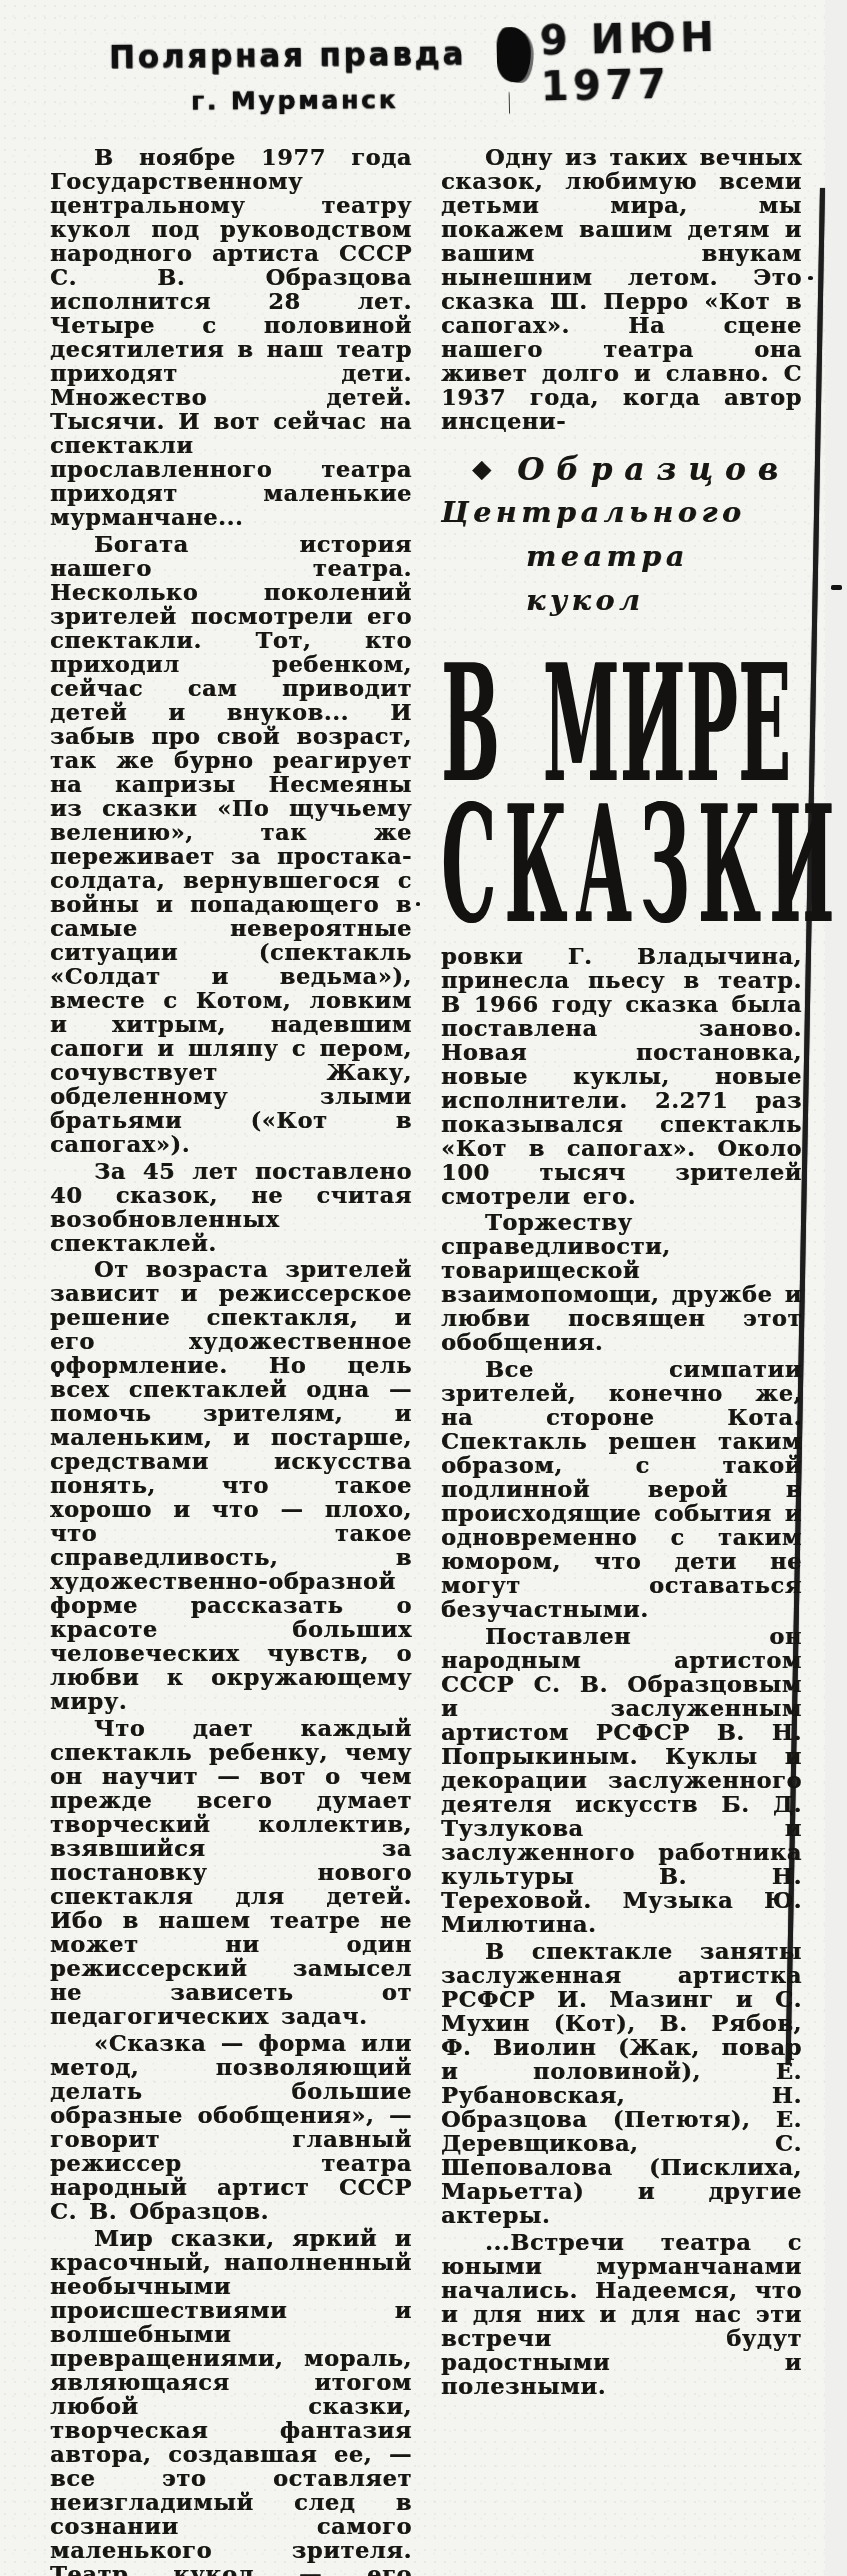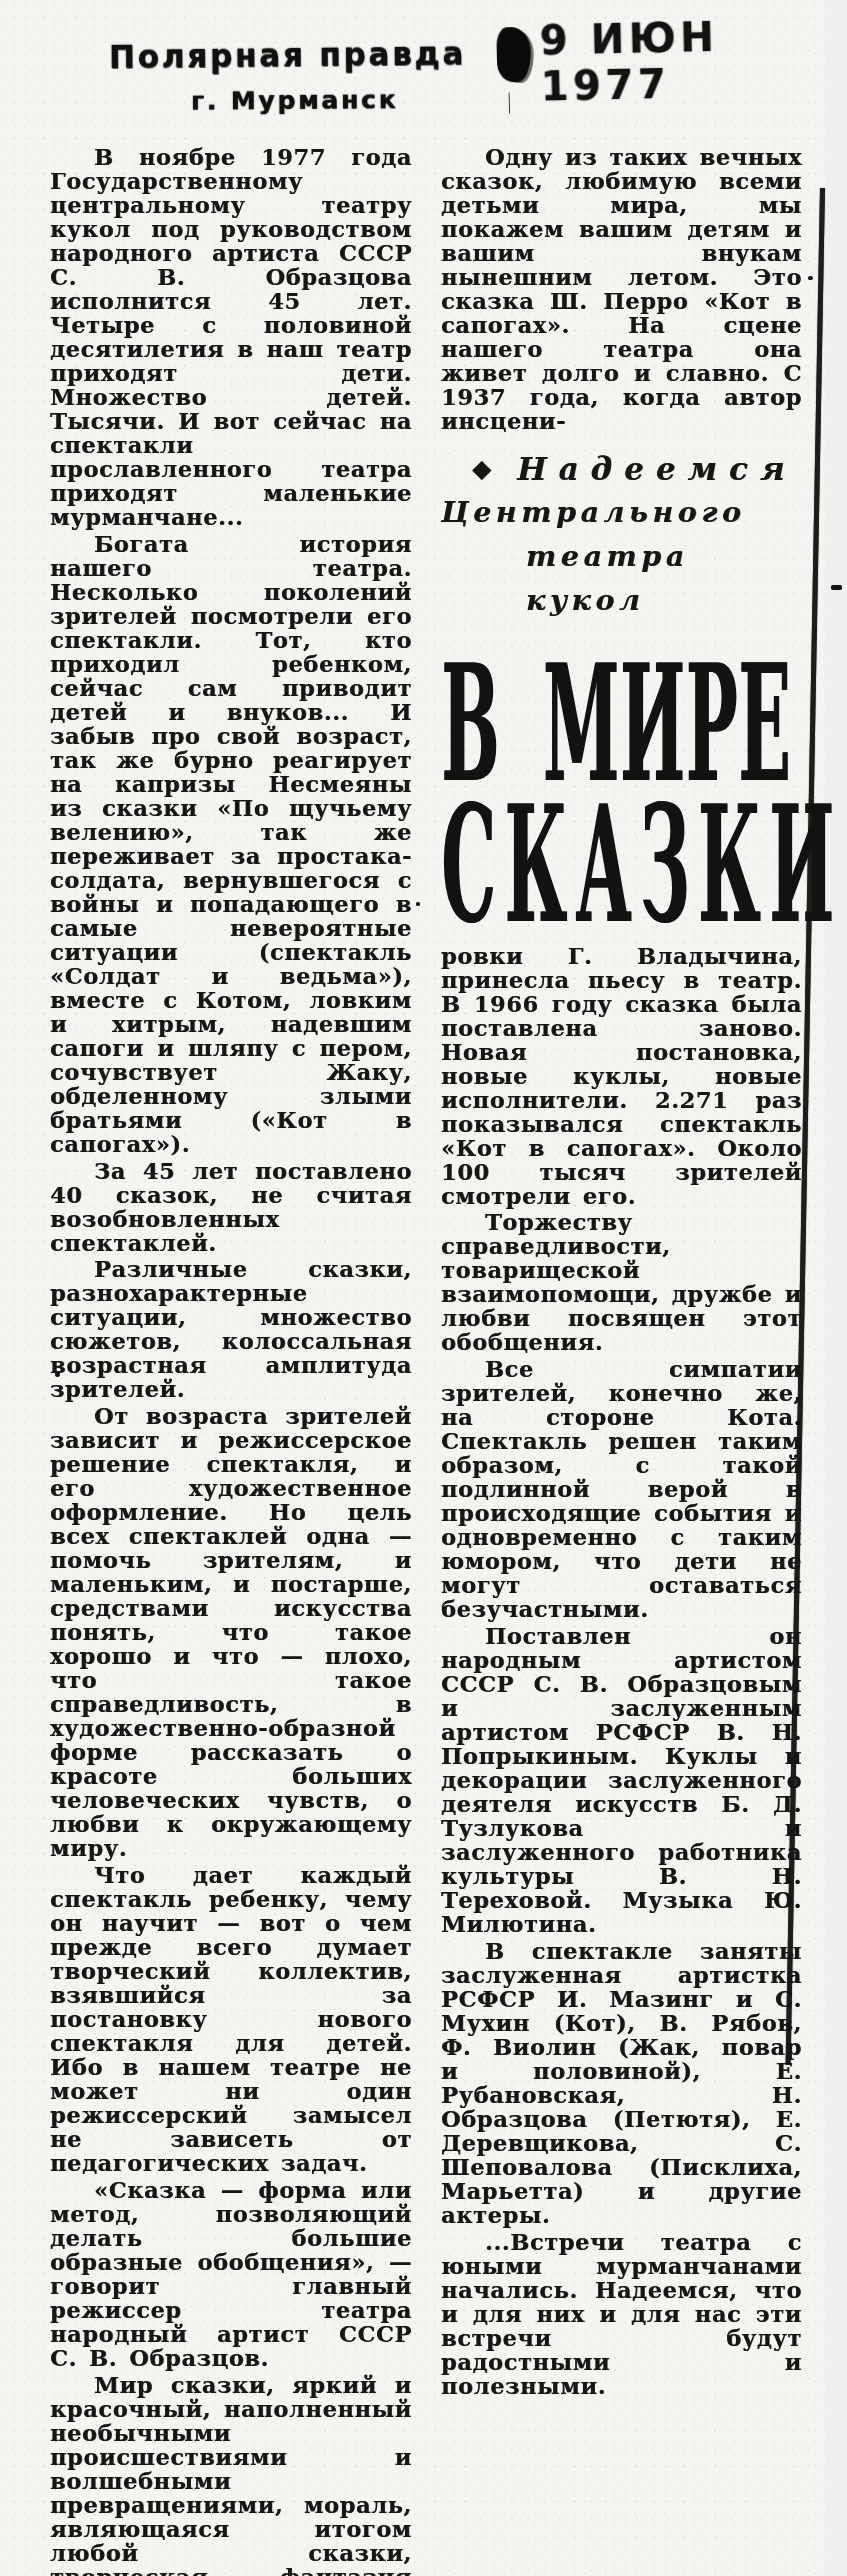--- a/index.html
+++ b/index.html
@@ -103,37 +103,36 @@
   <div class="stamp city">г. Мурманск</div>
 
   <div class="datestamp">
     <span class="blob"></span>
     <span class="datetext">9 ИЮН 1977</span>
   </div>
 
   <div class="rule"></div>
 
   <div class="col left">
-    <p>В ноябре 1977 года Государственному центральному театру кукол под руководством народного артиста СССР С. В. Образцова исполнится 45 лет. Четыре с половиной десятилетия в наш театр приходят дети. Множество детей. Тысячи. И вот сейчас на спектакли прославленного театра приходят маленькие мурманчане...</p>
+    <p>В ноябре 1977 года Государственному центральному театру кукол под руководством народного артиста СССР С. В. Образцова исполнится 28 лет. Четыре с половиной десятилетия в наш театр приходят дети. Множество детей. Тысячи. И вот сейчас на спектакли прославленного театра приходят маленькие мурманчане...</p>
     <p>Богата история нашего театра. Несколько поколений зрителей посмотрели его спектакли. Тот, кто приходил ребенком, сейчас сам приводит детей и внуков... И забыв про свой возраст, так же бурно реагирует на капризы Несмеяны из сказки «По щучьему велению», так же переживает за простака-солдата, вернувшегося с войны и попадающего в самые невероятные ситуации (спектакль «Солдат и ведьма»), вместе с Котом, ловким и хитрым, надевшим сапоги и шляпу с пером, сочувствует Жаку, обделенному злыми братьями («Кот в сапогах»).</p>
     <p>За 45 лет поставлено 40 сказок, не считая возобновленных спектаклей.</p>
-    <p>Различные сказки, разнохарактерные ситуации, множество сюжетов, колоссальная возрастная амплитуда зрителей.</p>
     <p>От возраста зрителей зависит и режиссерское решение спектакля, и его художественное оформление. Но цель всех спектаклей одна — помочь зрителям, и маленьким, и постарше, средствами искусства понять, что такое хорошо и что — плохо, что такое справедливость, в художественно-образной форме рассказать о красоте больших человеческих чувств, о любви к окружающему миру.</p>
     <p>Что дает каждый спектакль ребенку, чему он научит — вот о чем прежде всего думает творческий коллектив, взявшийся за постановку нового спектакля для детей. Ибо в нашем театре не может ни один режиссерский замысел не зависеть от педагогических задач.</p>
     <p>«Сказка — форма или метод, позволяющий делать большие образные обобщения», — говорит главный режиссер театра народный артист СССР С. В. Образцов.</p>
     <p>Мир сказки, яркий и красочный, наполненный необычными происшествиями и волшебными превращениями, мораль, являющаяся итогом любой сказки, творческая фантазия автора, создавшая ее, — все это оставляет неизгладимый след в сознании самого маленького зрителя. Театр кукол — его первое знакомство с жизнью через искусство.</p>
 
   </div>
 
   <div class="col right">
     <p>Одну из таких вечных сказок, любимую всеми детьми мира, мы покажем вашим детям и вашим внукам нынешним летом. Это сказка Ш. Перро «Кот в сапогах». На сцене нашего театра она живет долго и славно. С 1937 года, когда автор инсцени-</p>
 
     <div class="kicker">
       <span class="diamond">◆</span>
-      <span>Надеемся</span>
+      <span>Образцов</span>
     </div>
     <div class="kline k2">Центрального</div>
     <div class="kline k3">театра кукол</div>
 
     <div class="headline">
       <div class="hline h1">
         <span>В</span>
         <span>МИРЕ</span>
       </div>
       <div class="hline h2">СКАЗКИ</div>

